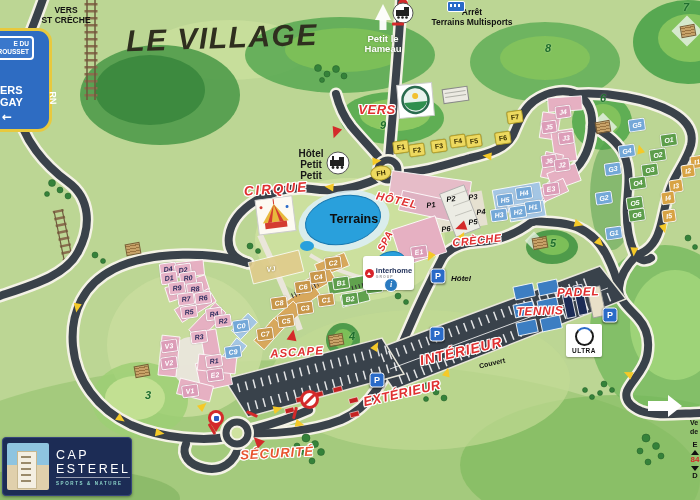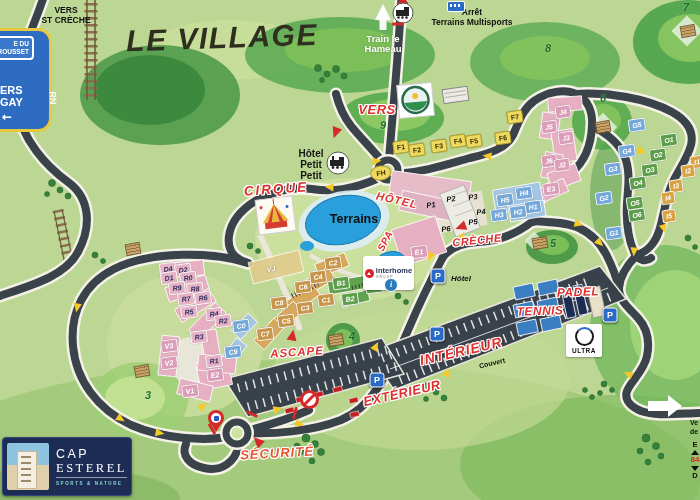--- a/index.html
+++ b/index.html
@@ -84,21 +84,21 @@
   
   #logo{position:absolute;left:2px;top:437px;width:128px;height:57px;background:#1c2c55;border-radius:4px;
         border:1px solid #35457a;display:flex;align-items:center;box-shadow:0 1px 3px rgba(0,0,0,.4);}
   #logoImg{width:42px;height:47px;margin:0 0 0 4px;background:linear-gradient(#8ec4e0 0 46%,#e0d0ac 46% 100%);
            position:relative;flex:0 0 auto;border-radius:2px;overflow:hidden;}
   #logoTower{position:absolute;left:10px;top:8px;width:18px;height:36px;background:#f4efe2;border:1px solid #c8b890;}
   #logoTower::after{content:"";position:absolute;left:3px;top:4px;width:10px;height:26px;
                     background:repeating-linear-gradient(0deg,#9a8a6a 0 2px,transparent 2px 6px);}
   #logoTxt{margin-left:7px;color:#fff;}
   #logoTxt .l1,#logoTxt .l2{font:400 12.5px "Liberation Sans",sans-serif;letter-spacing:2.5px;}
-  #logoTxt .l2{border-bottom:1px solid rgba(255,255,255,.55);padding-bottom:1px;font-family:Liberation Serif, serif;}
+  #logoTxt .l2{border-bottom:1px solid rgba(255,255,255,.55);padding-bottom:1px;}
   #logoTxt .tag{font:700 4.5px "Liberation Sans",sans-serif;letter-spacing:1.6px;color:#8fd8cc;margin-top:3px;}
   
   .redarr{position:absolute;width:0;height:0;border-left:11px solid #d42a2a;
           border-top:5px solid transparent;border-bottom:5px solid transparent;}
   #busPin{position:absolute;left:208px;top:410px;width:16px;height:16px;border-radius:50%;background:#d42a2a;}
   #busPin::before{content:"";position:absolute;left:3px;top:14px;border-left:5px solid transparent;border-right:5px solid transparent;border-top:8px solid #d42a2a;}
   #busPin::after{content:"";position:absolute;left:3px;top:3px;width:10px;height:10px;border-radius:50%;background:#fff;}
   #busGlyph{position:absolute;left:5.5px;top:5.5px;width:5px;height:5px;background:#2a5bc0;z-index:1;border-radius:1px;}
   #noparkSign{position:absolute;left:300px;top:390px;width:13px;height:13px;border-radius:50%;background:#fff;
               border:3px solid #d42a2a;}
@@ -506,21 +506,21 @@
     <span>GAY</span>
   </div>
   <div id="signArrow">←</div>
 
   <div class="lab" id="versStRaphael">
     <span>VERS</span><br>
     <span>ST CRÈCHE</span>
   </div>
   <div class="lab" id="title">LE VILLAGE</div>
   <div class="lab" id="versHameau">
-    <span>Train le</span><br>
+    <span>Petit le</span><br>
     <span>Hameau</span>
   </div>
   <div class="lab" id="arret">
     <span>Arrêt</span><br>
     <span>Terrains Multisports</span>
   </div>
   <div class="lab rlab" id="golfLbl">VERS</div>
   <div class="lab" id="departLbl">
     <span>Hôtel</span><br>
     <span>Petit</span><br>

